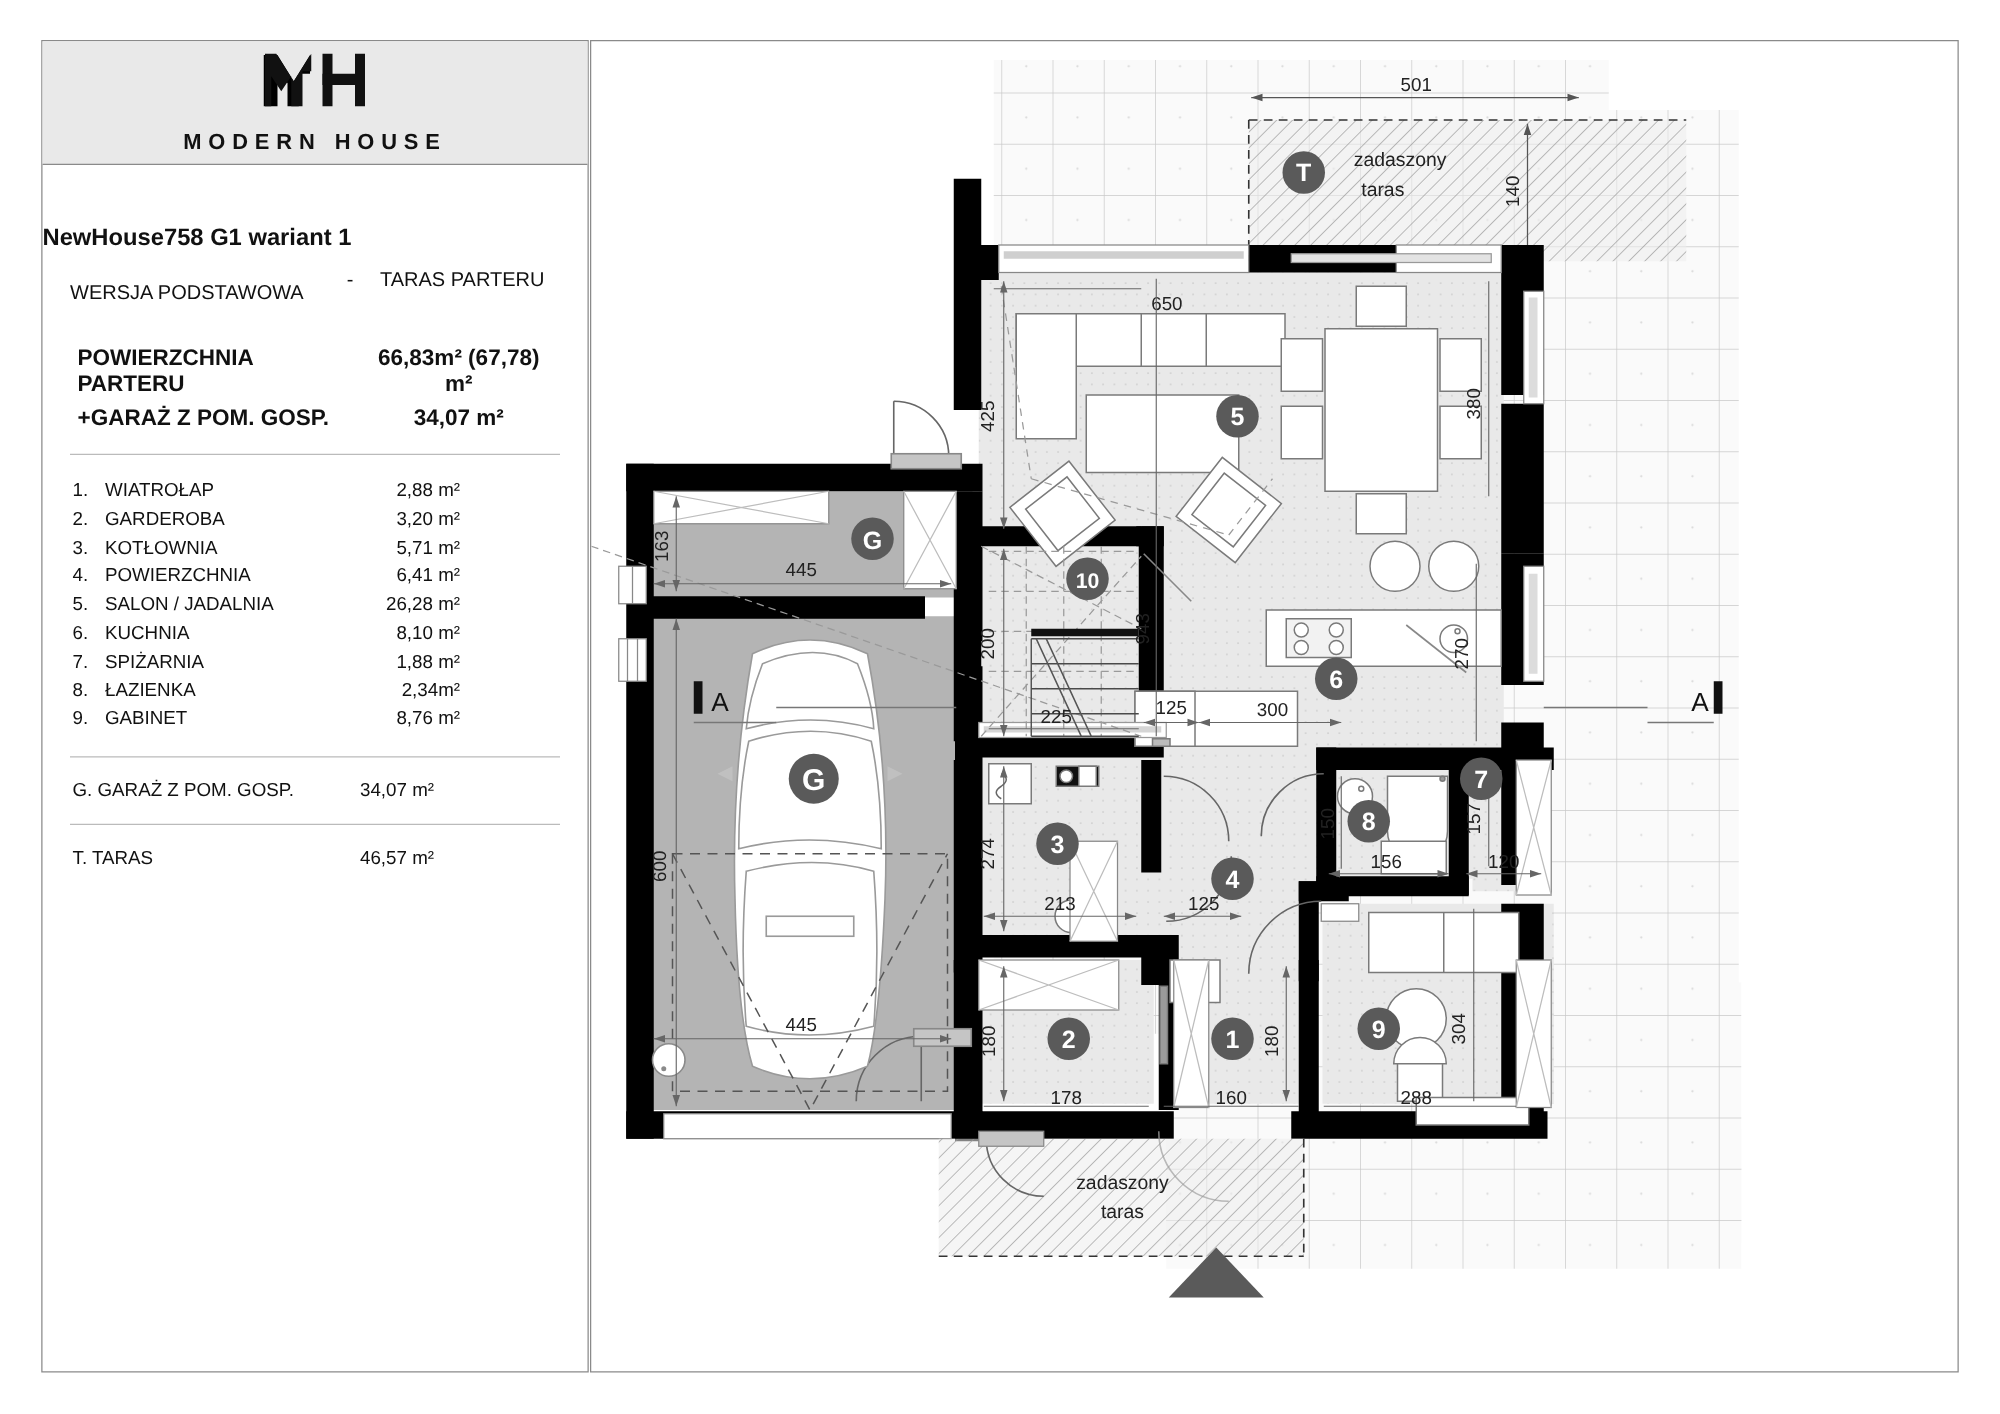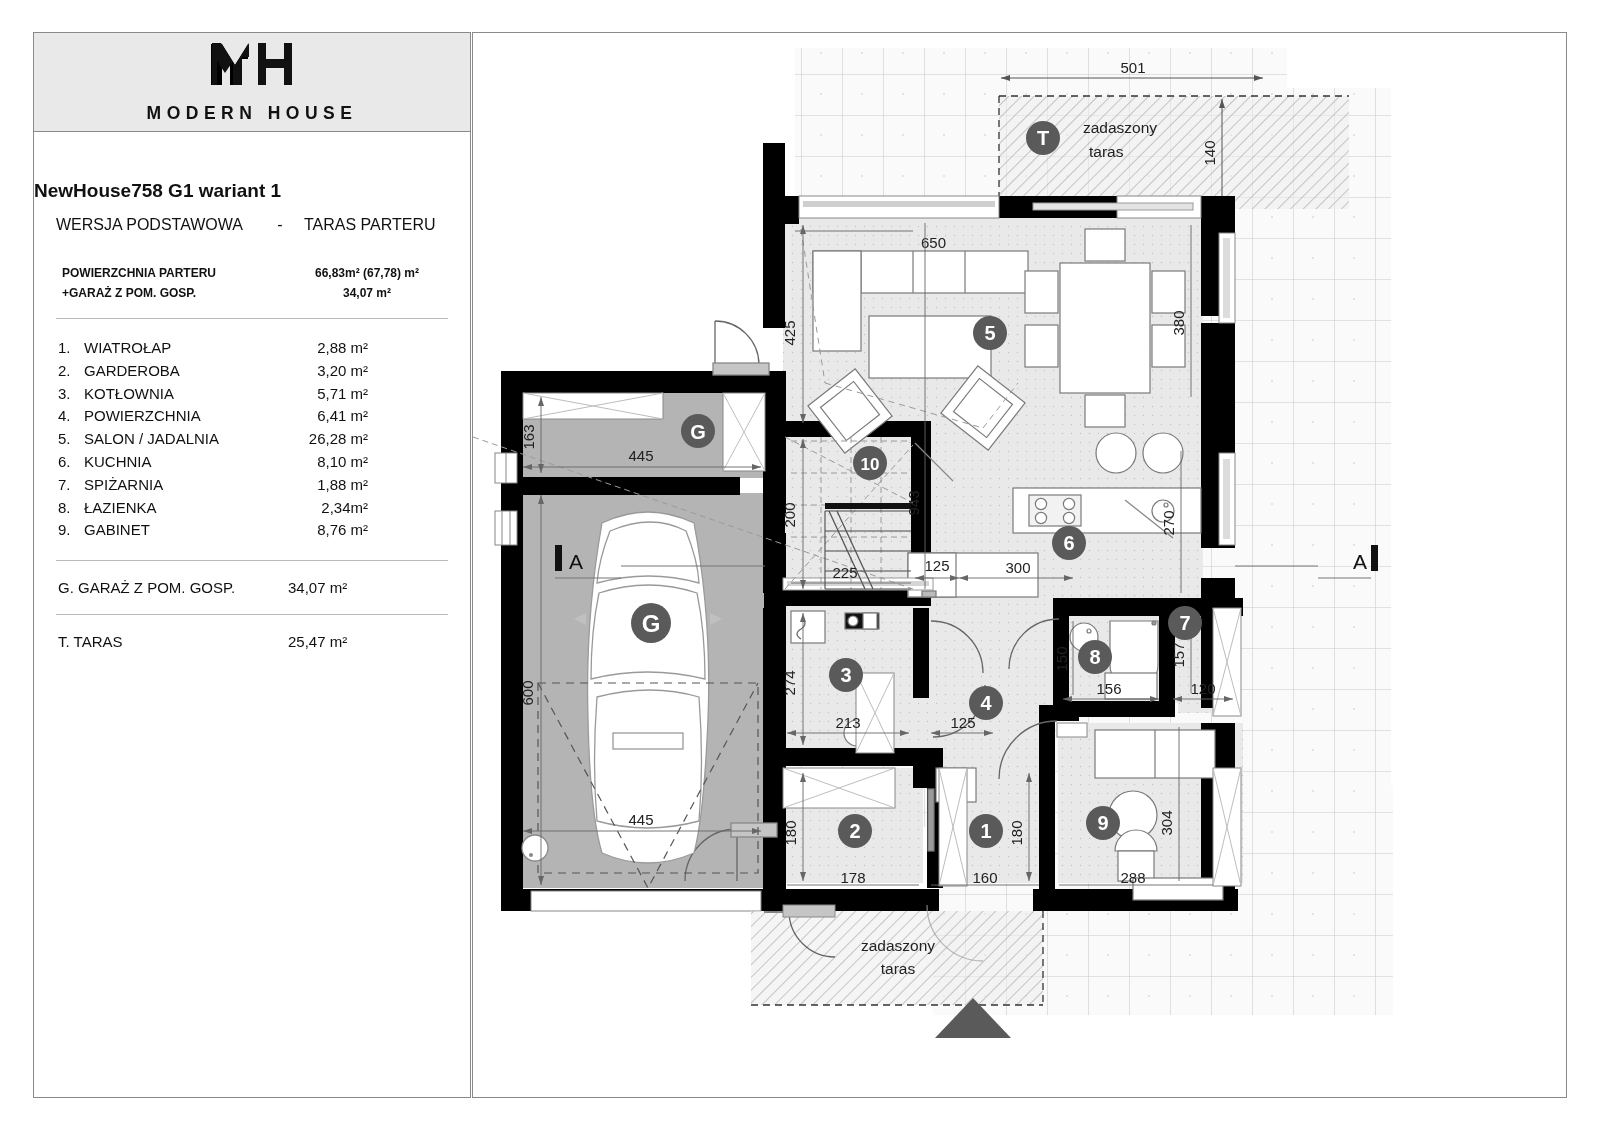--- a/index.html
+++ b/index.html
@@ -9,25 +9,25 @@
   
   #info-panel{position:absolute;left:33px;top:32px;width:438px;height:1066px;
               border:1px solid #8a8a8a;background:#fff;box-sizing:border-box;}
   #logo-box{height:98px;background:#e9e9e9;border-bottom:1px solid #8a8a8a;
             display:flex;flex-direction:column;align-items:center;justify-content:center;gap:12px;}
   #logo-mark{width:86px;height:46px;position:relative;}
   #logo-word{font-size:17.5px;font-weight:bold;letter-spacing:5.5px;margin-top:4px;}
 
   #plan-title{font-size:19px;font-weight:bold;text-align:left;margin:48px 0 0 0;}
   .sub-row{display:flex;font-size:16px;margin:14px 22px 0 22px;}
-  .sub-row .s-l{flex:0 0 200px;}
+  .sub-row .s-l{flex:0 0 200px;margin-top:10px;}
   .sub-row .s-d{flex:0 0 48px;text-align:center;}
   .sub-row .s-r{flex:1;}
 
-  .area-row{display:flex;font-size:12px;font-weight:bold;margin:6px 28px 0 28px;}
+  .area-row{display:flex;font-size:18px;font-weight:bold;margin:6px 28px 0 28px;}
   .area-row .a-l{flex:1;}
   .area-row .a-v{width:150px;text-align:center;}
 
   hr.sep{border:0;border-top:1px solid #bbb;margin:18px 22px;}
 
   .rm{display:flex;font-size:15px;line-height:22.8px;margin:0 24px;}
   .rm .n{width:26px;}
   .rm .nm{flex:1;}
   .rm .ar{width:92px;text-align:right;}
   .rm .ar2{width:78px;text-align:right;}
@@ -153,21 +153,21 @@
     <span class="gv">34,07 m²</span>
   </div>
 
   <hr class="sep">
 
   <div class="gr">
     <span class="gl">
       <span>T.</span>
       <span>TARAS</span>
     </span>
-    <span class="gv">25,47 m²</span>
+    <span class="gv">46,57 m²</span>
   </div>
 
 </div>
 
 <div id="plan-wrap">
 <svg id="plan" viewBox="0 0 1095 1066">
 
   <defs>
     <pattern id="tile" width="41" height="41" patternUnits="userSpaceOnUse">
       <rect width="41" height="41" fill="#fafafa"></rect>

